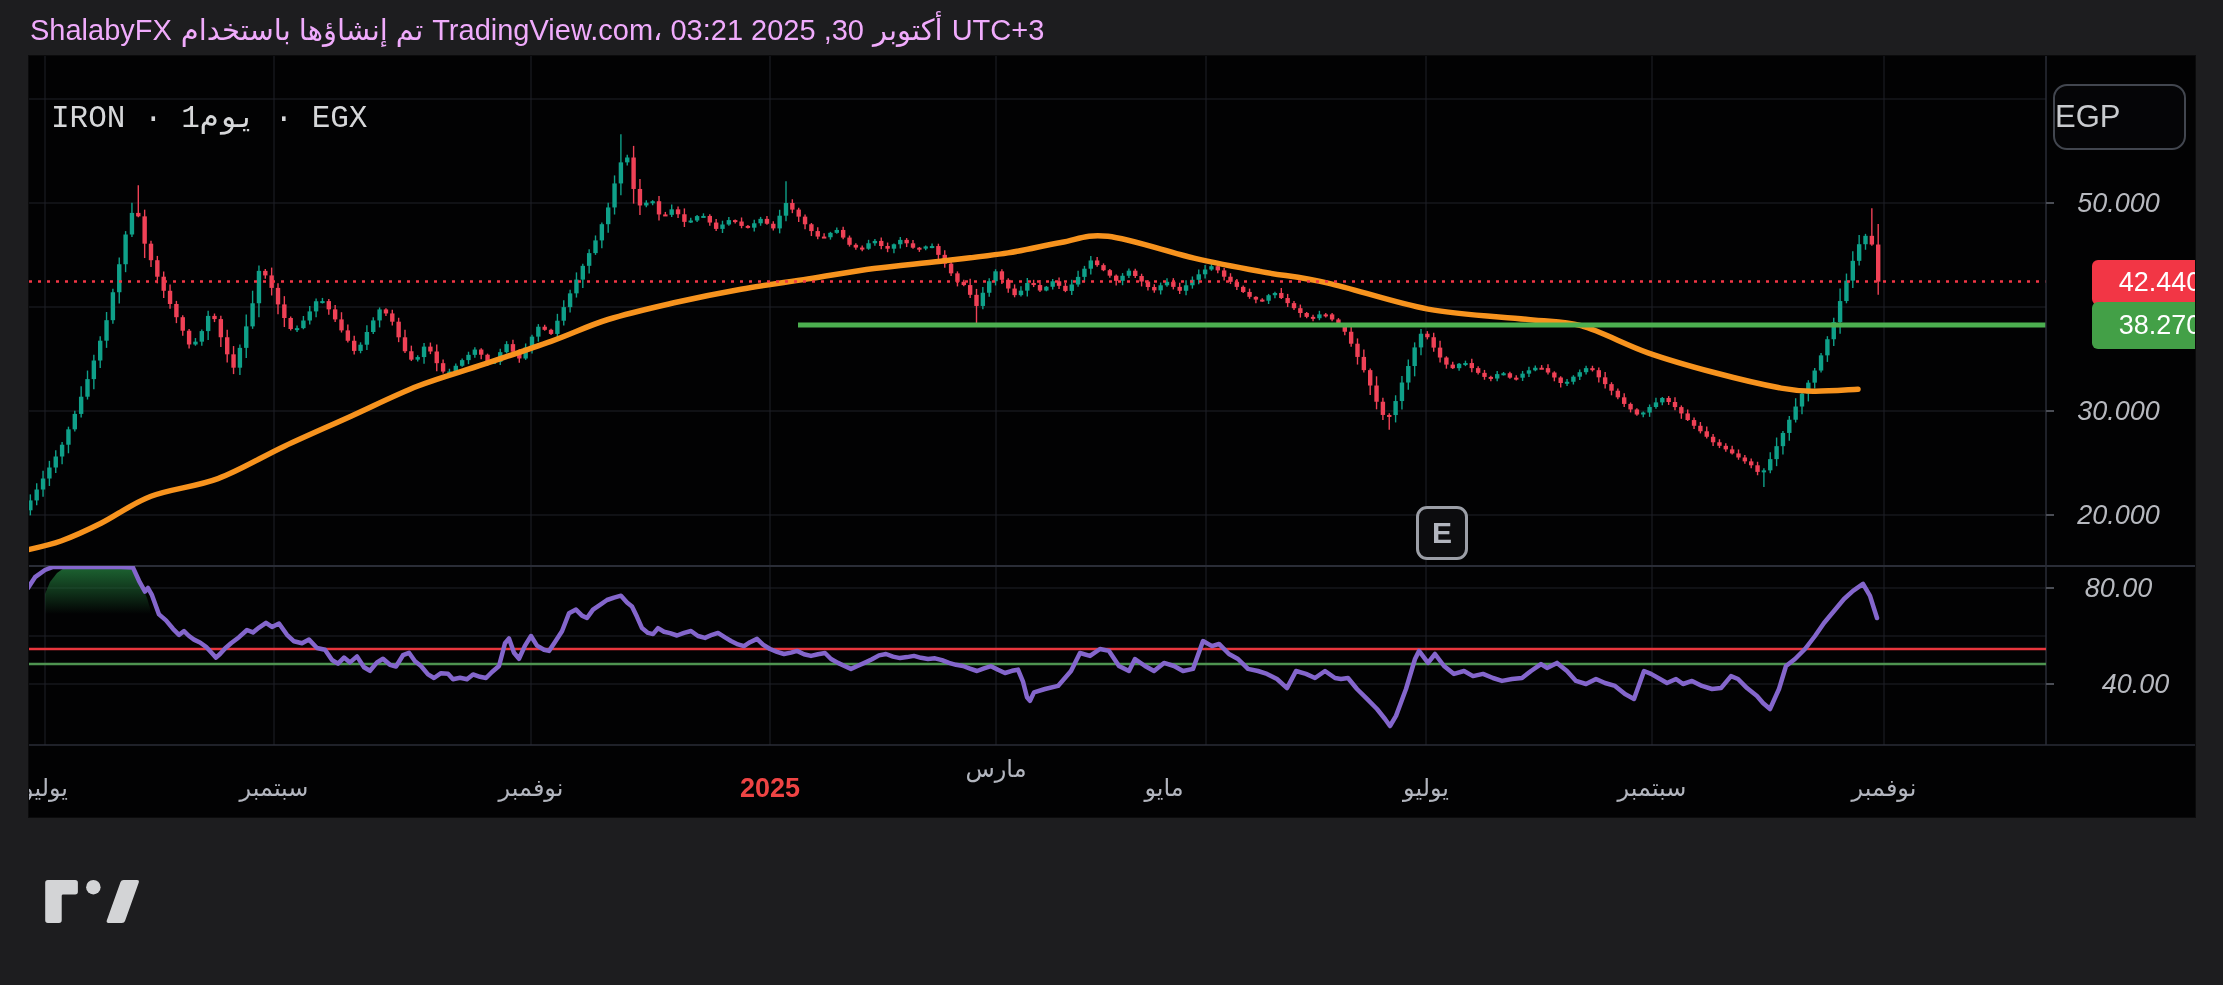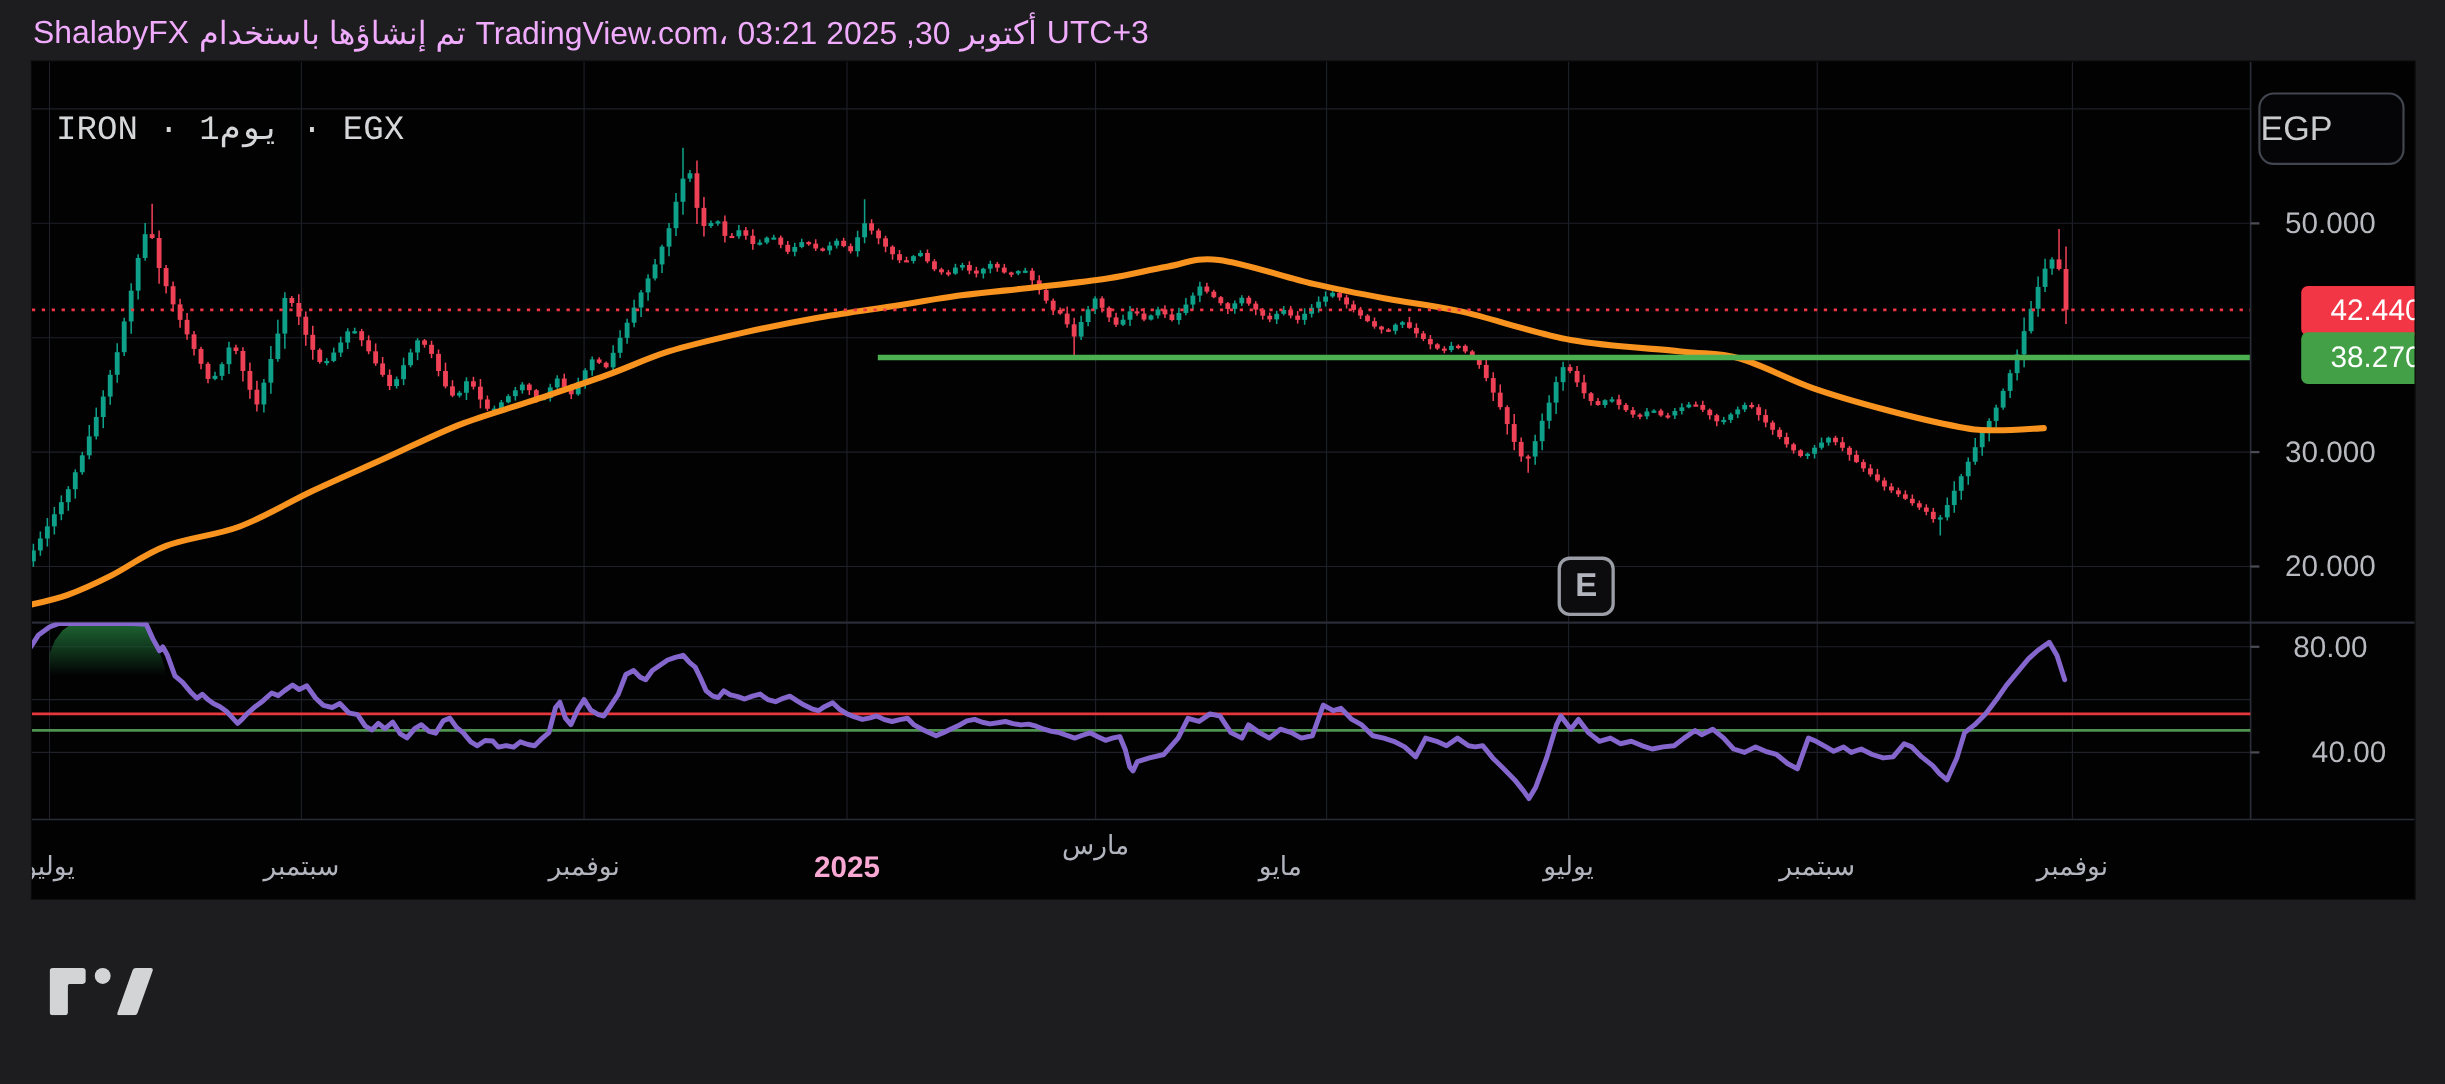--- a/index.html
+++ b/index.html
@@ -9,26 +9,26 @@
        font-size:29px;color:#f0abfc;white-space:nowrap;}
   .hdr span{unicode-bidi:isolate;display:inline-block;}
   .card{position:absolute;left:28px;top:55px;width:2168px;height:763px;background:#020203;
         overflow:hidden;border:1px solid rgba(255,255,255,0.04);box-sizing:border-box;}
   .card svg{position:absolute;left:0;top:0;}
   .chart-title{position:absolute;left:22px;top:42px;font-size:31px;color:#d6d7d9;z-index:5;unicode-bidi:plaintext;font-family:Liberation Mono, monospace;}
   .egp-badge{position:absolute;left:2024px;top:28px;width:133px;height:66px;border:2px solid #42464f;
              border-radius:14px;display:flex;align-items:center;justify-content:flex-start;
              font-size:31px;color:#c9cbce;background:rgba(8,8,10,.6);box-sizing:border-box;z-index:6;}
   .pr-label{position:absolute;left:2017px;width:145px;height:30px;line-height:30px;text-align:center;
-            font-size:27px;color:#b7b9bf;z-index:4;}
+            font-size:27px;color:#b7b9bf;z-index:4;font-style:italic;}
   .badge{position:absolute;left:2019px;width:136px;display:flex;align-items:center;justify-content:center;
          color:#fff;font-size:27px;border-radius:6px;z-index:6;margin-left:44px;}
   .t-label{position:absolute;height:34px;line-height:34px;text-align:center;width:140px;
            font-size:24px;color:#b2b5be;z-index:4;}
-  .t-label.year{font-weight:bold;font-size:27px;color:#f9a8d4;}
+  .t-label.year{font-weight:bold;font-size:27px;color:#ef4444;}
   .e-badge{position:absolute;width:52px;height:54px;border:3px solid #9b9ea6;border-radius:11px;
            background:#0c0c0e;display:flex;align-items:center;justify-content:center;
            font-size:30px;font-weight:bold;color:#b2b5be;box-sizing:border-box;z-index:5;}
   .footer{position:absolute;left:0;top:818px;width:2223px;height:167px;display:flex;align-items:center;}
   .brand{display:flex;align-items:center;gap:26px;margin-left:45px;}
   .brand-text{font-size:57px;font-weight:bold;color:#d3d4d6;letter-spacing:-1px;}
 </style>
 </head>
 <body>
 

